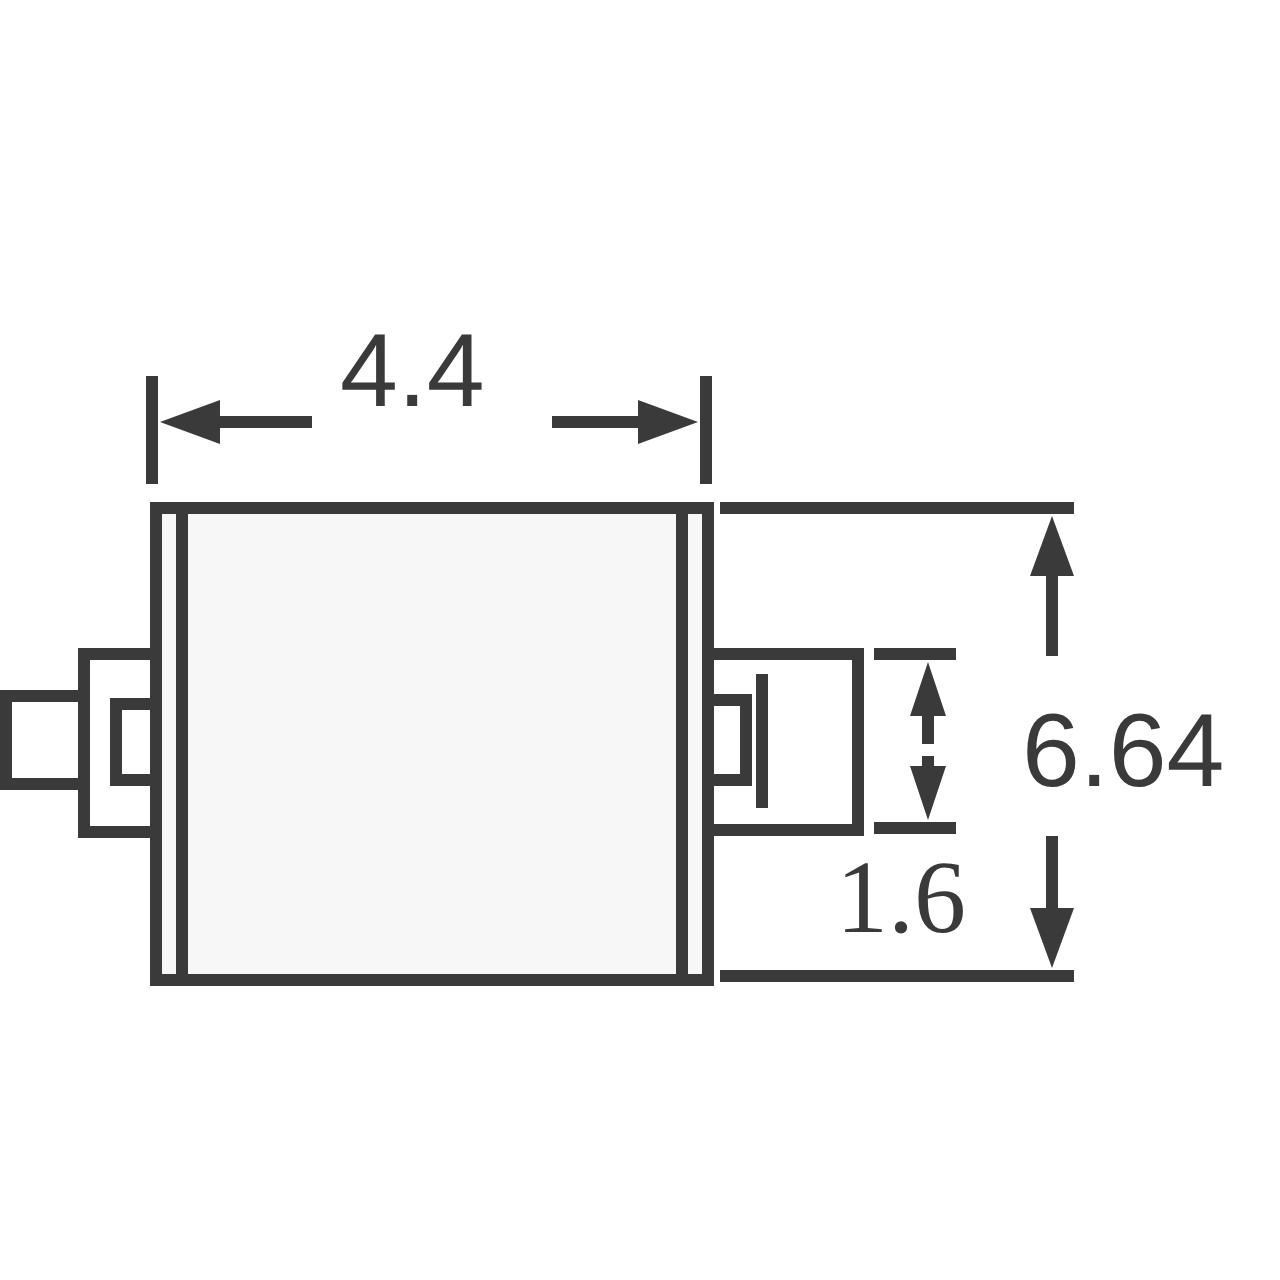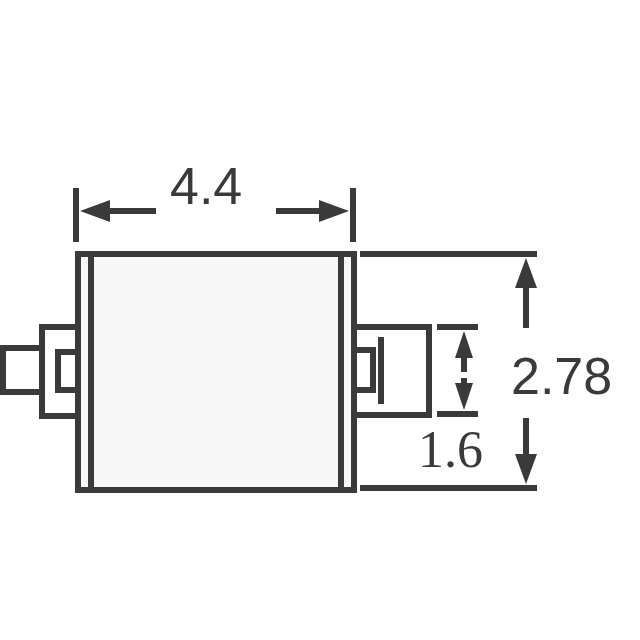--- a/index.html
+++ b/index.html
@@ -53,15 +53,15 @@
         <line x1="437" y1="414" x2="478" y2="414"></line>
         <line x1="464" y1="350" x2="464" y2="372"></line>
         <line x1="464" y1="378" x2="464" y2="392"></line>
         <polygon points="464,331 455,358 473,358" fill="#3a3a3a" stroke="none"></polygon>
         <polygon points="464,410 455,383 473,383" fill="#3a3a3a" stroke="none"></polygon>
       </g>
     </g>
   </svg>
 
   <div class="lbl" style="left:170px;top:160px;">4.4</div>
-  <div class="lbl" style="left:511px;top:350px;">2.78</div>
+  <div class="lbl" style="left:511px;top:350px;">6.64</div>
   <div class="lbl" style="left:418px;top:424px;font-family:Liberation Serif, serif;">1.6</div>
 </div>
 
 </body></html>

